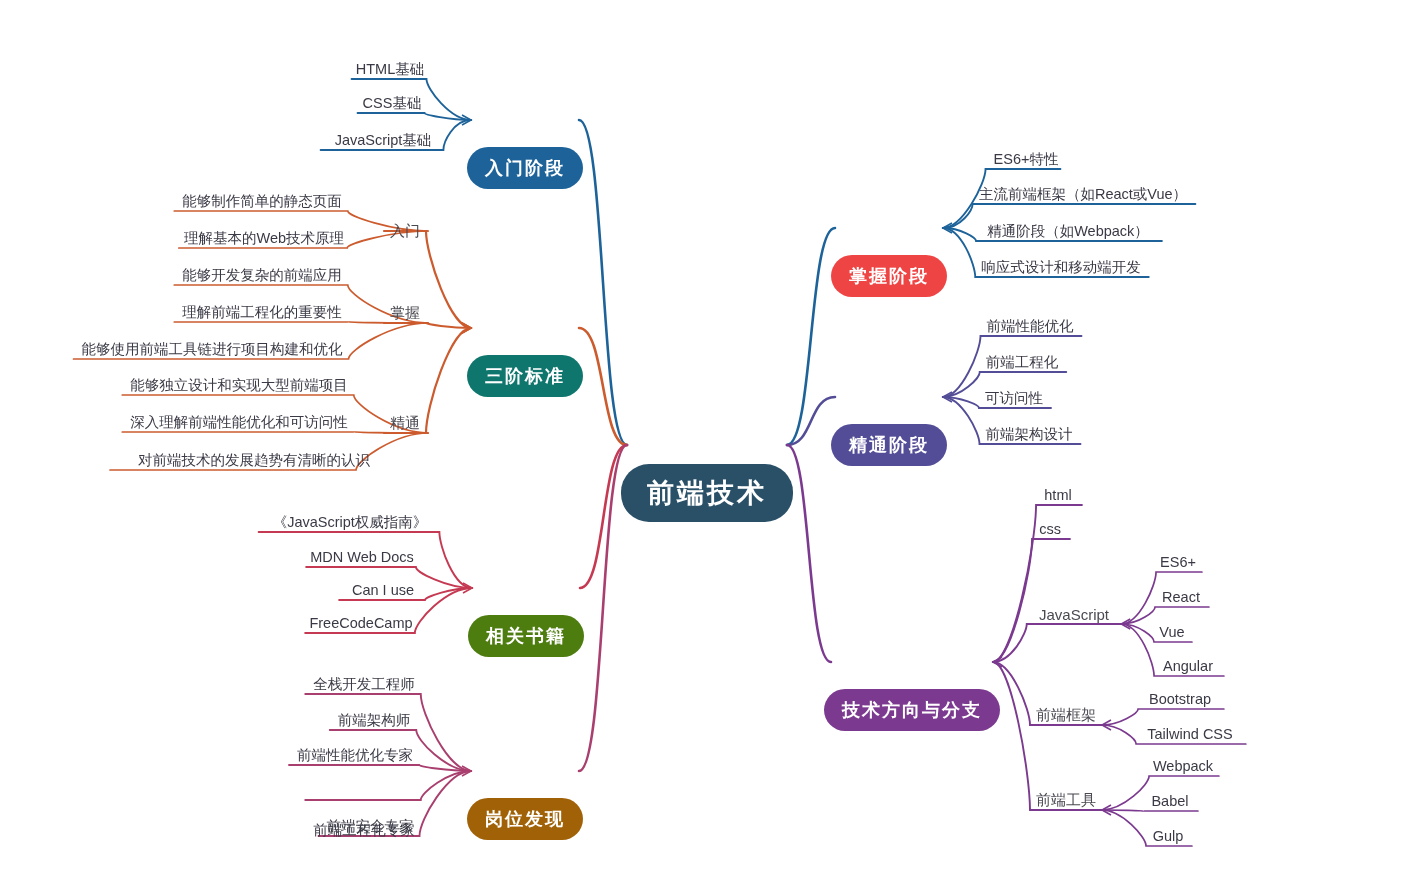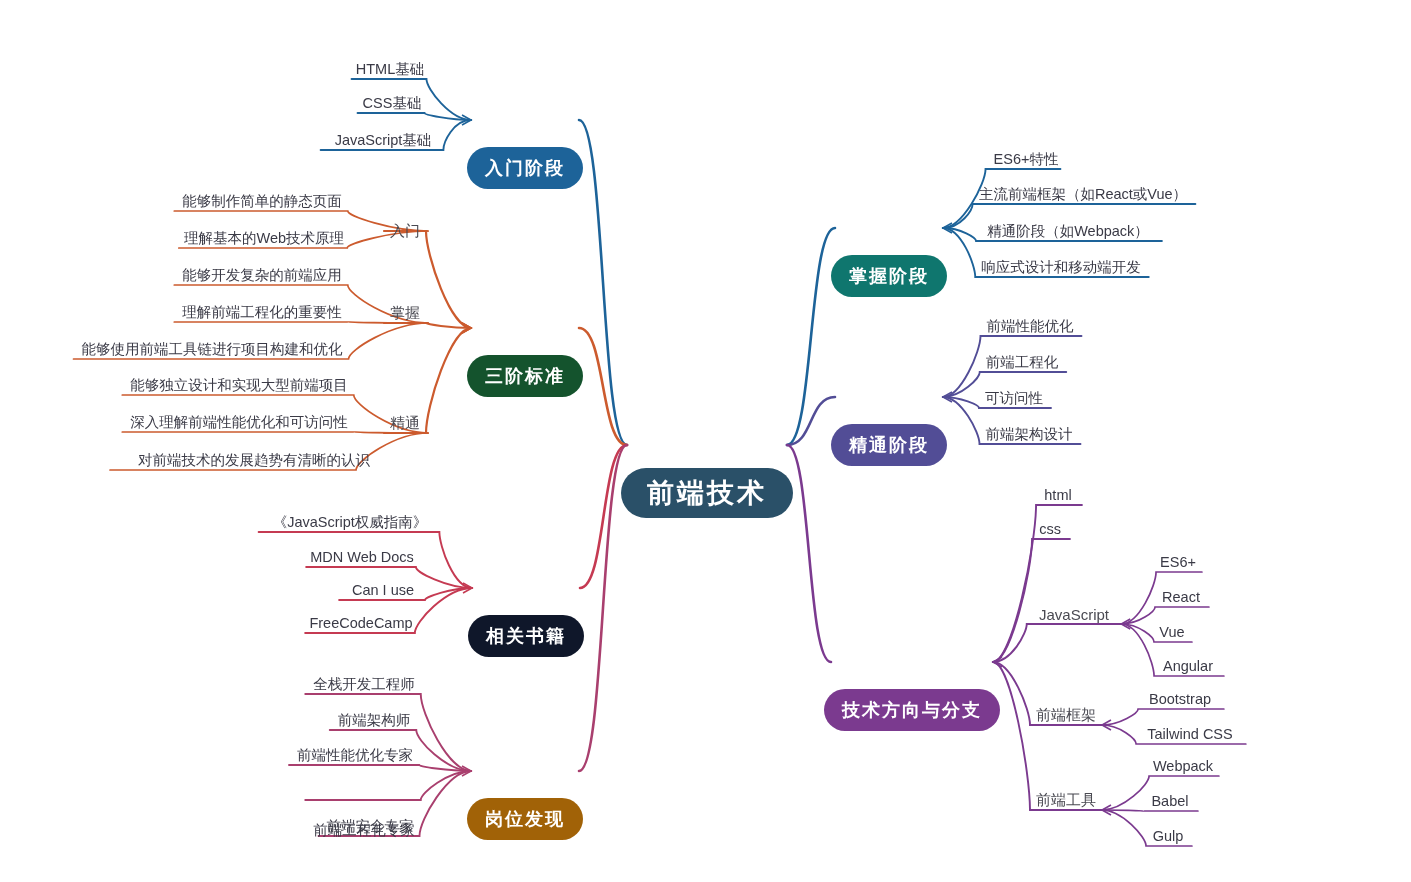--- a/index.html
+++ b/index.html
@@ -33,21 +33,21 @@
     justify-content: center;
     white-space: nowrap;
     font-weight: bold;
     letter-spacing: 1px;
     box-sizing: border-box;
     margin-top: 48px;
   }
   .node-root {
     font-size: 27px;
     padding: 0 26px;
-    height: 50px;
+    height: 58px;
     letter-spacing: 3px;
     border-radius: 28px;
   }
   .node-main {
     font-size: 18px;
     padding: 0 18px;
     height: 42px;
     letter-spacing: 2px;
   }
   .leaf {
@@ -138,50 +138,50 @@
   <div id="nodes-layer">
       <div class="node node-root" style="left: 707px; top: 445px; background: rgb(42, 80, 104);">
         <span>前端技术</span>
       </div>
       <div class="node node-main" style="left: 525px; top: 120px; background: rgb(29, 99, 153);">
         <span>入门阶段</span>
       </div>
       <div class="leaf " style="left: 390px; top: 69px; color: rgb(58, 58, 70);">HTML基础</div>
       <div class="leaf " style="left: 392px; top: 103px; color: rgb(58, 58, 70);">CSS基础</div>
       <div class="leaf " style="left: 383px; top: 140px; color: rgb(58, 58, 70);">JavaScript基础</div>
-      <div class="node node-main" style="left: 525px; top: 328px; background: #14532d;">
+      <div class="node node-main" style="left: 525px; top: 328px; background: #0f766e;">
         <span>三阶标准</span>
       </div>
       <div class="leaf mid" style="left: 405px; top: 221px; color: rgb(74, 74, 82); margin-top: 10px;">入门</div>
       <div class="leaf " style="left: 262px; top: 201px; color: rgb(58, 58, 70);">能够制作简单的静态页面</div>
       <div class="leaf " style="left: 264px; top: 238px; color: rgb(58, 58, 70);">理解基本的Web技术原理</div>
       <div class="leaf mid" style="left: 405px; top: 313px; color: rgb(74, 74, 82);">掌握</div>
       <div class="leaf " style="left: 262px; top: 275px; color: rgb(58, 58, 70);">能够开发复杂的前端应用</div>
       <div class="leaf " style="left: 262px; top: 312px; color: rgb(58, 58, 70);">理解前端工程化的重要性</div>
       <div class="leaf " style="left: 212px; top: 349px; color: rgb(58, 58, 70);">能够使用前端工具链进行项目构建和优化</div>
       <div class="leaf mid" style="left: 405px; top: 423px; color: rgb(74, 74, 82);">精通</div>
       <div class="leaf " style="left: 239px; top: 385px; color: rgb(58, 58, 70);">能够独立设计和实现大型前端项目</div>
       <div class="leaf " style="left: 239px; top: 422px; color: rgb(58, 58, 70);">深入理解前端性能优化和可访问性</div>
       <div class="leaf " style="left: 234px; top: 460px; color: rgb(58, 58, 70); margin-left: 20px;">对前端技术的发展趋势有清晰的认识</div>
-      <div class="node node-main" style="left: 526px; top: 588px; background: #0f172a;">
+      <div class="node node-main" style="left: 526px; top: 588px; background: #4d7c0f;">
         <span>相关书籍</span>
       </div>
       <div class="leaf " style="left: 350px; top: 522px; color: rgb(58, 58, 70);">《JavaScript权威指南》</div>
       <div class="leaf " style="left: 362px; top: 557px; color: rgb(58, 58, 70);">MDN Web Docs</div>
       <div class="leaf " style="left: 383px; top: 590px; color: rgb(58, 58, 70);">Can I use</div>
       <div class="leaf " style="left: 361px; top: 623px; color: rgb(58, 58, 70);">FreeCodeCamp</div>
       <div class="node node-main" style="left: 525px; top: 771px; background: #a16207;">
         <span>岗位发现</span>
       </div>
       <div class="leaf " style="left: 364px; top: 684px; color: rgb(58, 58, 70);">全栈开发工程师</div>
       <div class="leaf " style="left: 374px; top: 720px; color: rgb(58, 58, 70);">前端架构师</div>
       <div class="leaf " style="left: 355px; top: 755px; color: rgb(58, 58, 70); font-family: Liberation Mono, monospace;">前端性能优化专家</div>
       <div class="leaf " style="left: 364px; top: 790px; color: rgb(58, 58, 70); margin-top: 40px;">前端工程化专家</div>
       <div class="leaf " style="left: 370px; top: 826px; color: rgb(58, 58, 70);">前端安全专家</div>
-      <div class="node node-main" style="left: 889px; top: 228px; background: #0f766e;">
+      <div class="node node-main" style="left: 889px; top: 228px; background: #ef4444;">
         <span>掌握阶段</span>
       </div>
       <div class="leaf " style="left: 1022px; top: 159px; color: rgb(58, 58, 70); padding-left: 8px;">ES6+特性</div>
       <div class="leaf " style="left: 1083px; top: 194px; color: rgb(58, 58, 70);">主流前端框架（如React或Vue）</div>
       <div class="leaf " style="left: 1068px; top: 231px; color: rgb(58, 58, 70);">精通阶段（如Webpack）</div>
       <div class="leaf " style="left: 1061px; top: 267px; color: rgb(58, 58, 70);">响应式设计和移动端开发</div>
       <div class="node node-main" style="left: 889px; top: 397px; background: rgb(82, 77, 150);">
         <span>精通阶段</span>
       </div>
       <div class="leaf " style="left: 1030px; top: 326px; color: rgb(58, 58, 70);">前端性能优化</div>

